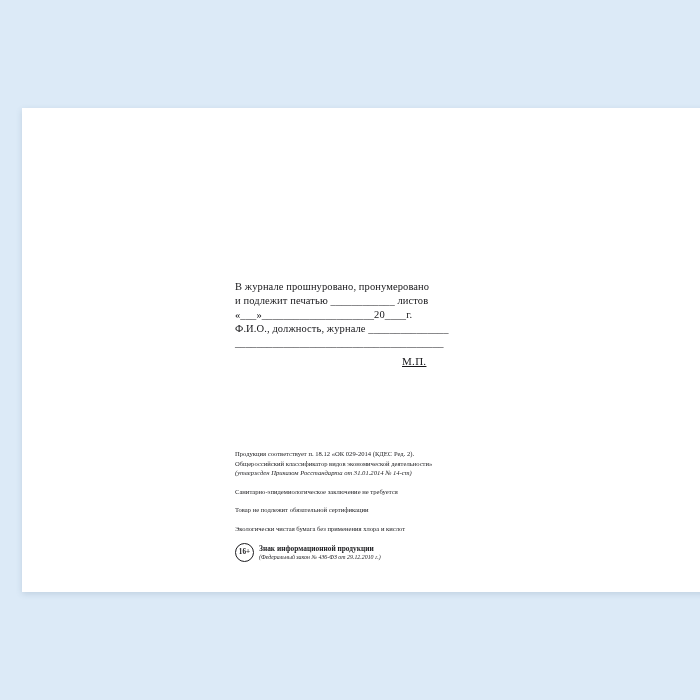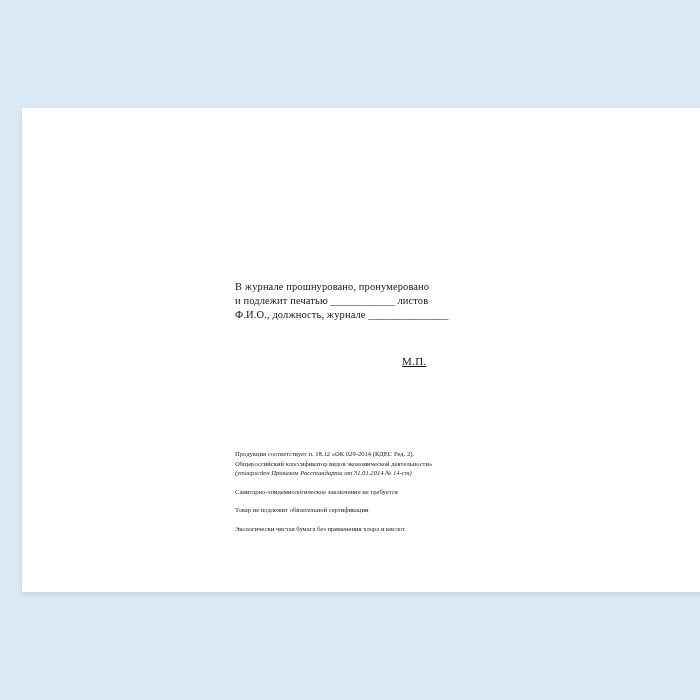--- a/index.html
+++ b/index.html
@@ -103,32 +103,41 @@
 </style>
 </head>
 <body>
 
 <div class="stage">
   <div class="page">
 
     <div class="block-top">
       <div class="line">В журнале прошнуровано, пронумеровано</div>
       <div class="line">и подлежит печатью ____________ листов</div>
+      <div class="line">«___»_____________________20____г.</div>
       <div class="line">Ф.И.О., должность, журнале _______________</div>
+      <div class="line">_______________________________________</div>
     </div>
 
     <div class="mp">М.П.</div>
 
     <div class="block-bottom">
       <div class="sm">Продукция соответствует п. 18.12 «ОК 029-2014 (КДЕС Ред. 2).</div>
       <div class="sm">Общероссийский классификатор видов экономической деятельности»</div>
       <div class="sm italic">(утвержден Приказом Росстандарта от 31.01.2014 № 14-ст)</div>
       <div class="gap-9"></div>
       <div class="sm">Санитарно-эпидемиологическое заключение не требуется</div>
       <div class="gap-9"></div>
       <div class="sm">Товар не подлежит обязательной сертификации</div>
       <div class="gap-9"></div>
       <div class="sm">Экологически чистая бумага без применения хлора и кислот</div>
 
+      <div class="mark-row">
+        <div class="age-badge">16+</div>
+        <div class="mark-text">
+          <div class="mt1">Знак информационной продукции</div>
+          <div class="mt2">(Федеральный закон № 436-ФЗ от 29.12.2010 г.)</div>
+        </div>
+      </div>
     </div>
 
   </div>
 </div>
 
 </body></html>

